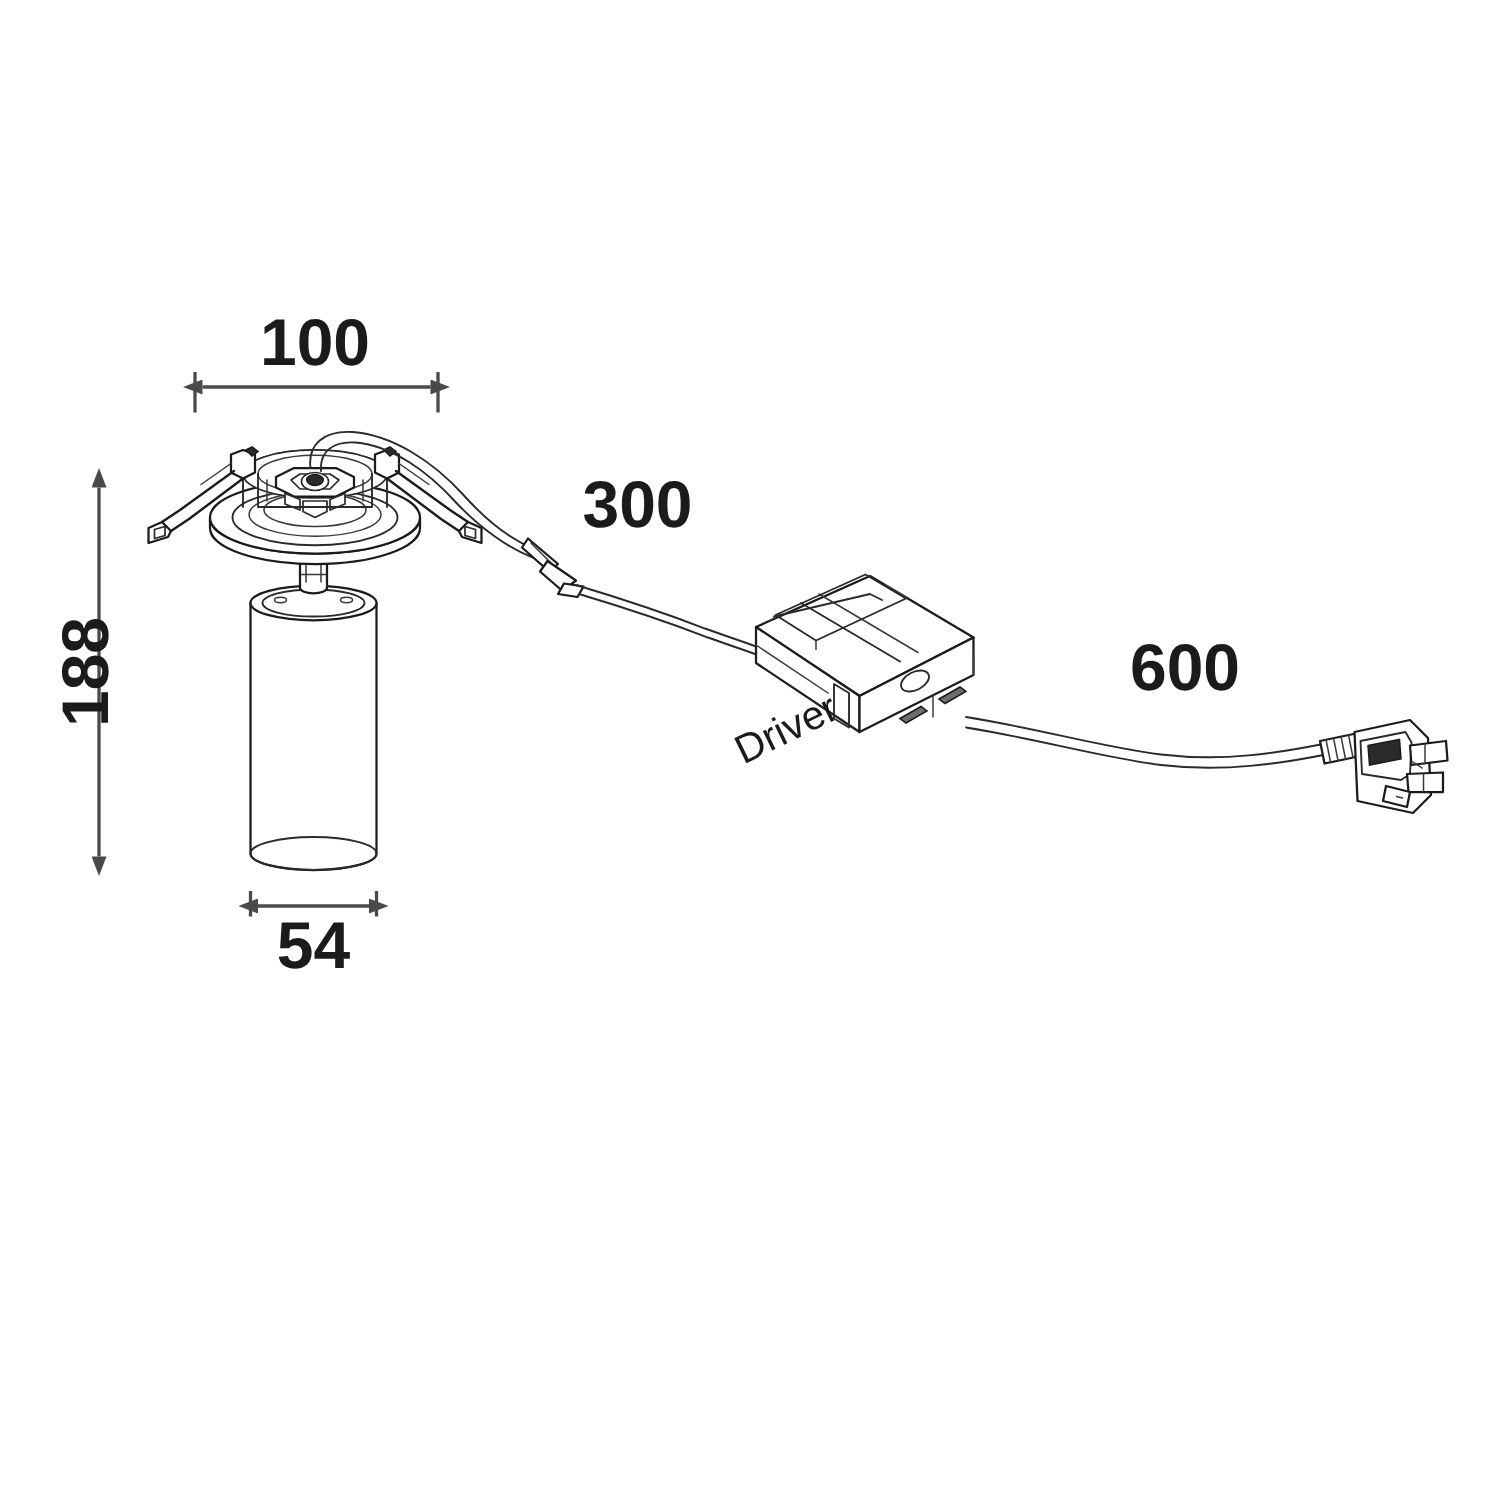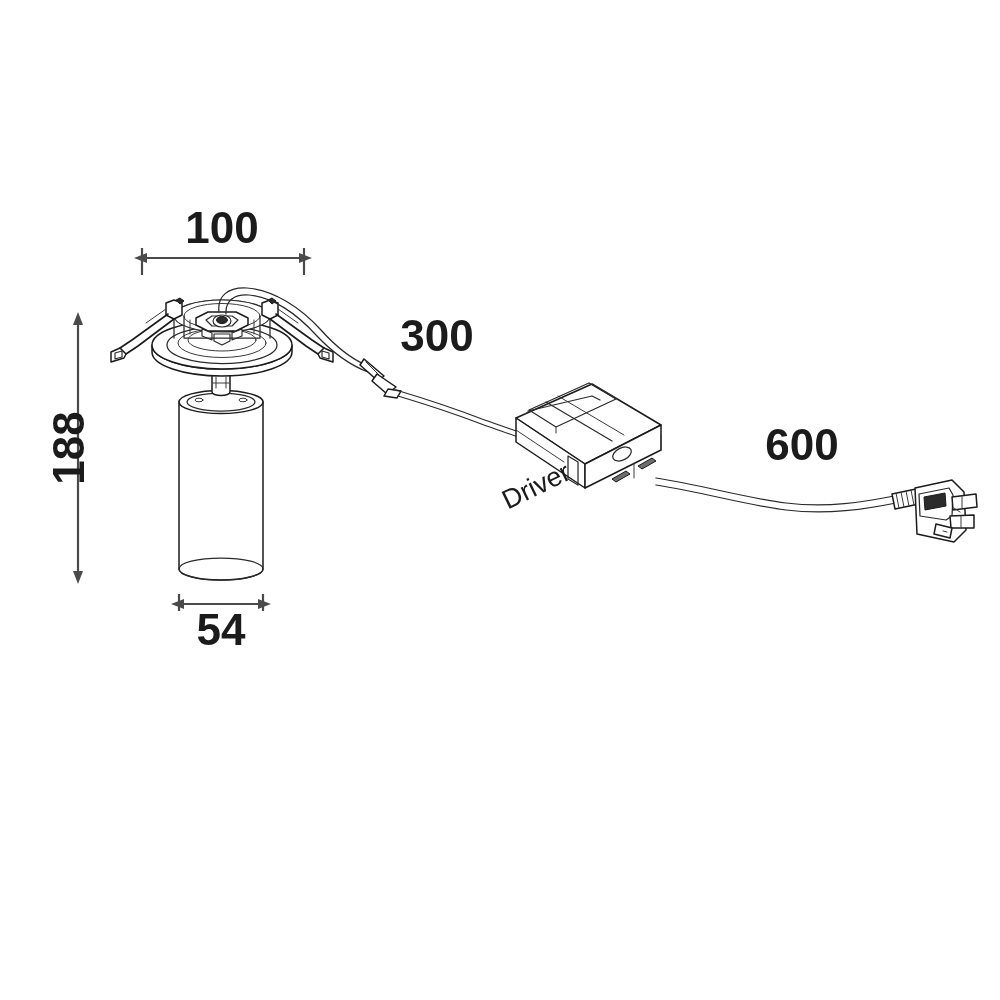--- a/index.html
+++ b/index.html
@@ -10,21 +10,21 @@
   }
   body {
     width: 1000px;
     height: 1000px;
     font-family: "Liberation Sans", sans-serif;
     position: relative;
     overflow: hidden;
   }
   #drawing-root {
     position: absolute;
-    left: 16px;
+    left: 4px;
     top: 0;
     width: 868px;
     height: 1000px;
   }
   svg#tech-svg {
     display: block;
     width: 1000px;
     height: 1000px;
     background: #ffffff;
   }

